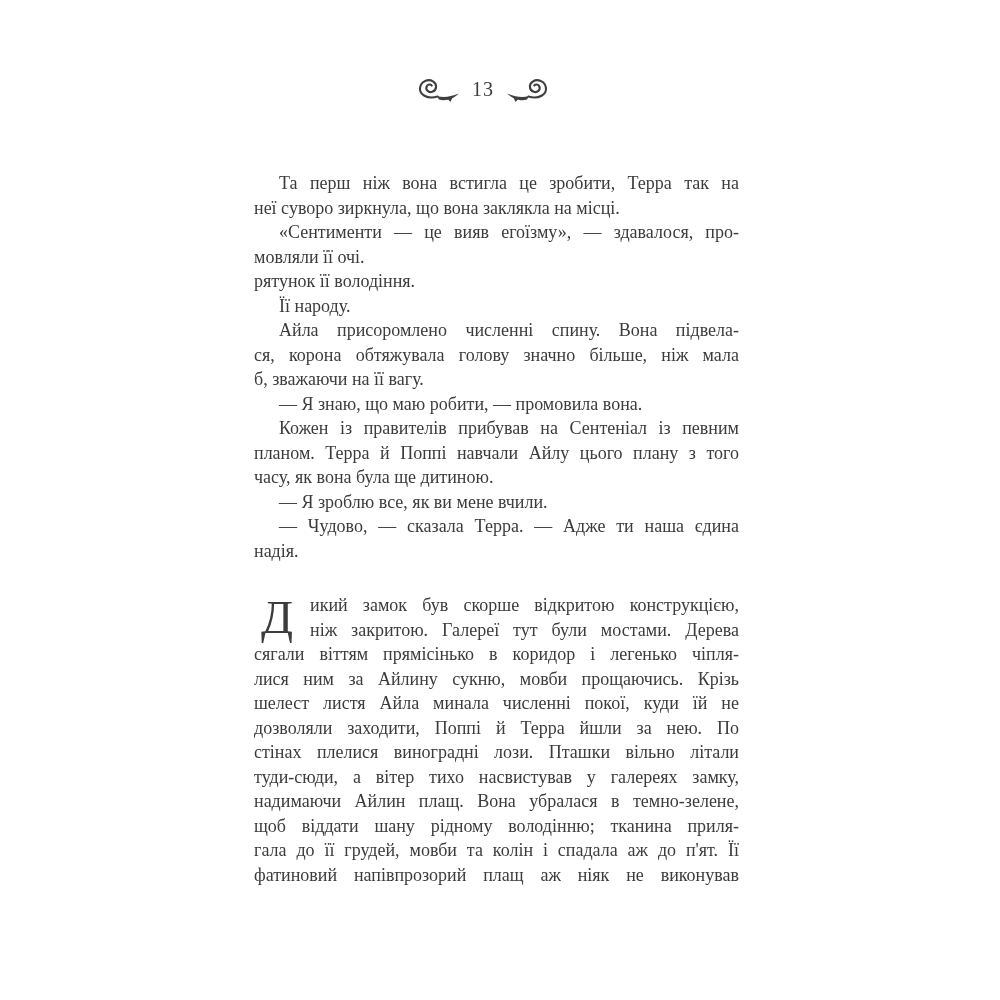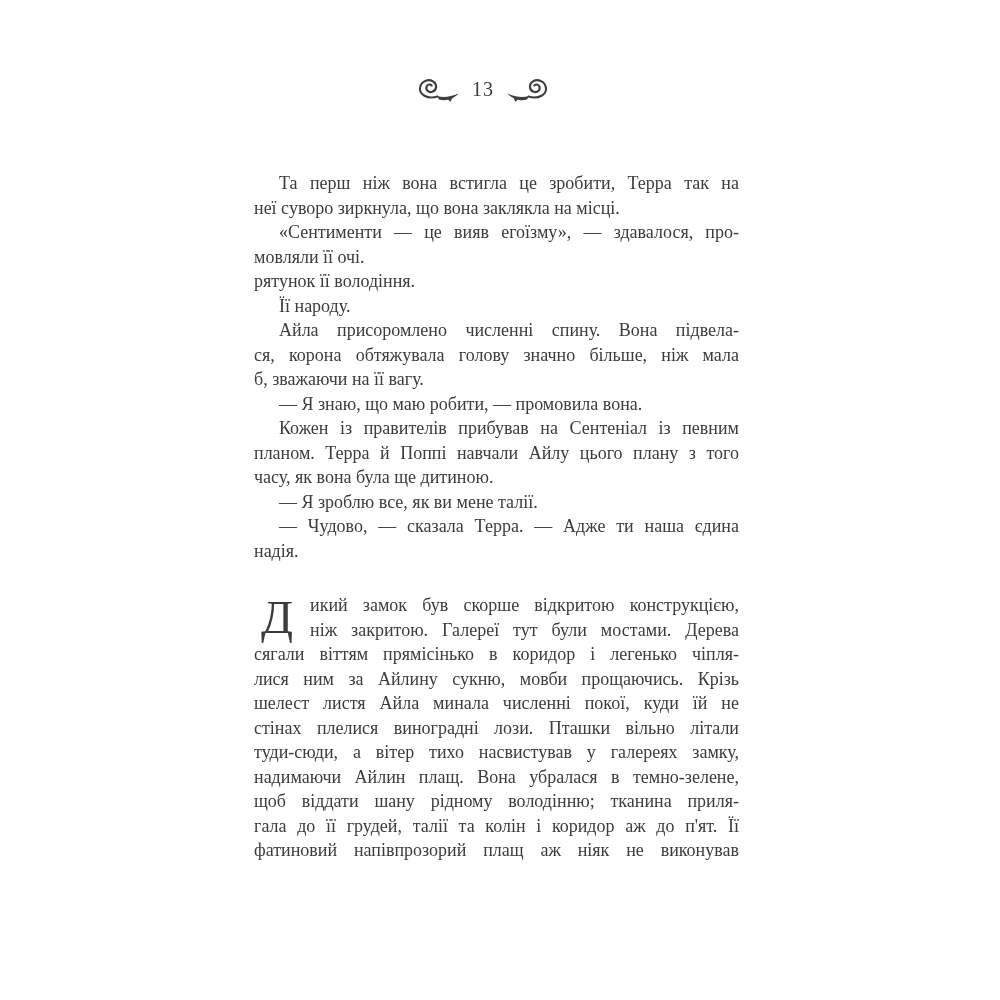--- a/index.html
+++ b/index.html
@@ -114,35 +114,36 @@
       </div>
       <div class="para">
         <div class="line indent last">— Я знаю, що маю робити, — промовила вона.</div>
       </div>
       <div class="para">
         <div class="line indent">Кожен із правителів прибував на Сентеніал із певним</div>
         <div class="line">планом. Терра й Поппі навчали Айлу цього плану з того</div>
         <div class="line last">часу, як вона була ще дитиною.</div>
       </div>
       <div class="para">
-        <div class="line indent last">— Я зроблю все, як ви мене талії.</div>
+        <div class="line indent last">— Я зроблю все, як ви мене вчили.</div>
       </div>
       <div class="para">
         <div class="line indent">— Чудово, — сказала Терра. — Адже ти наша єдина</div>
         <div class="line last">надія.</div>
       </div>
       <div class="para dropcap-para">
         <span class="dropcap">Д</span>
         <div class="line dc-pad">икий замок був скорше відкритою конструкцією,</div>
         <div class="line dc-pad">ніж закритою. Галереї тут були мостами. Дерева</div>
         <div class="line">сягали віттям прямісінько в коридор і легенько чіпля-</div>
         <div class="line">лися ним за Айлину сукню, мовби прощаючись. Крізь</div>
         <div class="line">шелест листя Айла минала численні покої, куди їй не</div>
+        <div class="line">дозволяли заходити, Поппі й Терра йшли за нею. По</div>
         <div class="line">стінах плелися виноградні лози. Пташки вільно літали</div>
         <div class="line">туди-сюди, а вітер тихо насвистував у галереях замку,</div>
         <div class="line">надимаючи Айлин плащ. Вона убралася в темно-зелене,</div>
         <div class="line">щоб віддати шану рідному володінню; тканина приля-</div>
-        <div class="line">гала до її грудей, талії та колін і коридор аж до п'ят. Її</div>
+        <div class="line">гала до її грудей, мовби та колін і спадала аж до п'ят. Її</div>
         <div class="line">фатиновий напівпрозорий плащ аж ніяк не виконував</div>
       </div>
     </div>
 
 </div>
 
 </body></html>

